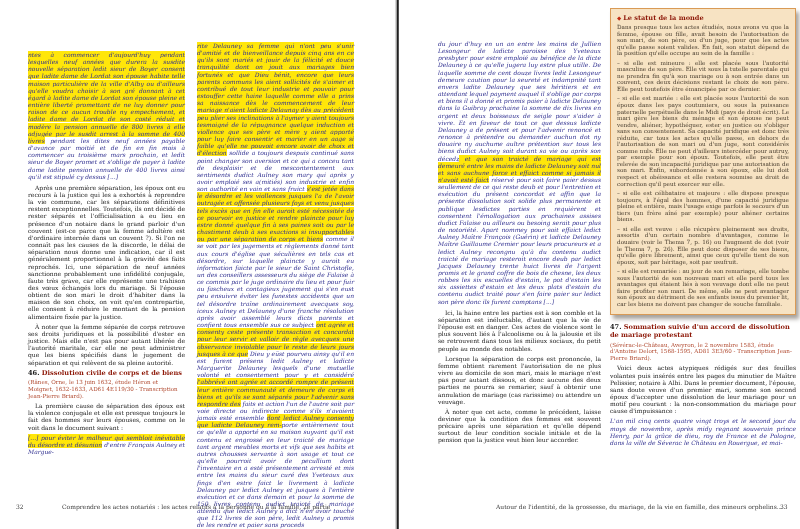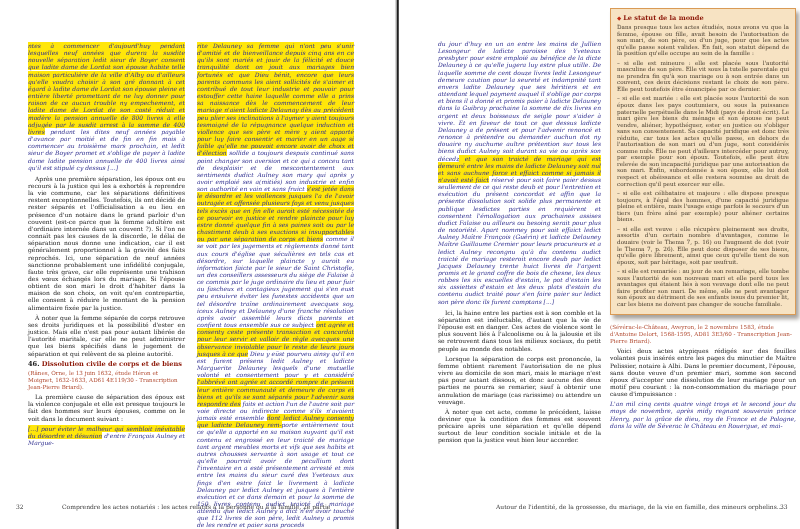--- a/index.html
+++ b/index.html
@@ -1,20 +1,20 @@
 <!DOCTYPE html>
 <html><head>
 <meta charset="utf-8">
 <style>
   html,body{margin:0;padding:0;background:#ffffff;width:800px;height:529px;overflow:hidden;}
   #book{position:relative;width:800px;height:529px;background:#ffffff;font-family:"DejaVu Serif",serif;}
   .gutter{position:absolute;left:395px;top:0;width:4px;height:529px;
     background:linear-gradient(to right,#f2f2f2,#9a9a9a 40%,#1e1e1e 62%,#6b6b6b);}
   .col{position:absolute;text-align:justify;}
-  .lp-c1{left:28px;top:42px;width:157px;}
+  .lp-c1{left:28px;top:51px;width:157px;}
   .lp-c2{left:197px;top:42px;width:157px;}
   .rp-c1{left:438px;top:40px;width:163px;}
   .rp-c2{left:610px;top:8px;width:186px;}
   p{margin:0;}
   .transcription{font-style:italic;color:#2e2e8f;font-size:6px;line-height:7.15px;margin-bottom:4px;}
   .transcription .hl{background:#ffe60a;}
   .commentary{color:#1a1a1a;font-size:6px;line-height:7.15px;text-indent:7px;margin-bottom:3px;}
   .sec-heading{font-weight:bold;color:#8e1a0a;font-size:6.6px;line-height:7.6px;margin:4px 0 2px;text-align:left;}
   .sec-num{color:#1a1a1a;}
   .source{color:#b0482e;font-size:5.6px;line-height:6.6px;margin-bottom:3px;text-align:left;}
@@ -62,20 +62,21 @@
     <div class="col rp-c2">
         <div class="sidebar-box">
           <div class="box-title"><span class="diamond">◆ </span><span>Le statut de la monde</span></div>
           <p class="box-para">Dans presque tous les actes étudiés, nous avons vu que la femme, épouse ou fille, avait besoin de l'autorisation de son mari, de son père, ou d'un juge, pour que les actes qu'elle passe soient valides. En fait, son statut dépend de la position qu'elle occupe au sein de la famille :</p>
           <p class="box-para">– si elle est mineure : elle est placée sous l'autorité masculine de son père. Elle vit sous la tutelle parentale qui ne prendra fin qu'à son mariage ou à son entrée dans un couvent, ces deux décisions restant le choix de son père. Elle peut toutefois être émancipée par ce dernier.</p>
           <p class="box-para">– si elle est mariée : elle est placée sous l'autorité de son époux dans les pays coutumiers, ou sous la puissance paternelle perpétuelle dans le Midi (pays de droit écrit). Le mari gère les biens du ménage et son épouse ne peut vendre, aliéner, hypothéquer, ester en justice ou s'obliger sans son consentement. Sa capacité juridique est donc très réduite, car tous les actes qu'elle passe, en dehors de l'autorisation de son mari ou d'un juge, sont considérés comme nuls. Elle ne peut d'ailleurs intercéder pour autruy, par exemple pour son époux. Toutefois, elle peut être relevée de son incapacité juridique par une autorisation de son mari. Enfin, subordonnée à son époux, elle lui doit respect et obéissance et elle restera soumise au droit de correction qu'il peut exercer sur elle.</p>
           <p class="box-para">– si elle est célibataire et majeure : elle dispose presque toujours, à l'égal des hommes, d'une capacité juridique pleine et entière, mais l'usage exige parfois le secours d'un tiers (un frère aîné par exemple) pour aliéner certains biens.</p>
           <p class="box-para">– si elle est veuve : elle récupère pleinement ses droits, assortis d'un certain nombre d'avantages, comme le douaire (voir le Thema 7, p. 16) ou l'augment de dot (voir le Thema 7, p. 26). Elle peut donc disposer de ses biens, qu'elle gère librement, ainsi que ceux qu'elle tient de son époux, soit par héritage, soit par usufruit.</p>
           <p class="box-para">– si elle est remariée : au jour de son remariage, elle tombe sous l'autorité de son nouveau mari et elle perd tous les avantages qui étaient liés à son veuvage dont elle ne peut faire profiter son mari. De même, elle ne peut avantager son époux au détriment de ses enfants issus du premier lit, car les biens ne doivent pas changer de souche familiale.</p>
         </div>
+        <p class="sec-heading"><span class="sec-num">47. </span><span>Sommation suivie d'un accord de dissolution de mariage protestant</span></p>
         <p class="source">(Sévérac-le-Château, Aveyron, le 2 novembre 1583, étude d'Antoine Delort, 1568-1595, AD81 3E3/60 - Transcription Jean-Pierre Briard).</p>
         <p class="commentary">Voici deux actes atypiques rédigés sur des feuilles volantes puis insérés entre les pages du minutier de Maître Pelissier, notaire à Albi. Dans le premier document, l'épouse, sans doute veuve d'un premier mari, somme son second époux d'accepter une dissolution de leur mariage pour un motif peu courant : la non-consommation du mariage pour cause d'impuissance :</p>
         <p class="transcription"><span>L'an mil cinq cents quatre vingt troys et le second jour du moys de novembre, après midy regnant souverain prince Henry, par la grâce de dieu, roy de France et de Pologne, dans la ville de Séverac le Château en Rouergue, et mai-</span></p>
       </div>
     <span class="footer fr-title">Autour de l'identité, de la grossesse, du mariage, de la vie en famille, des mineurs orphelins...</span>
     <span class="footer fr-num">33</span>
   </div>
 </div>
 
 </body></html>

